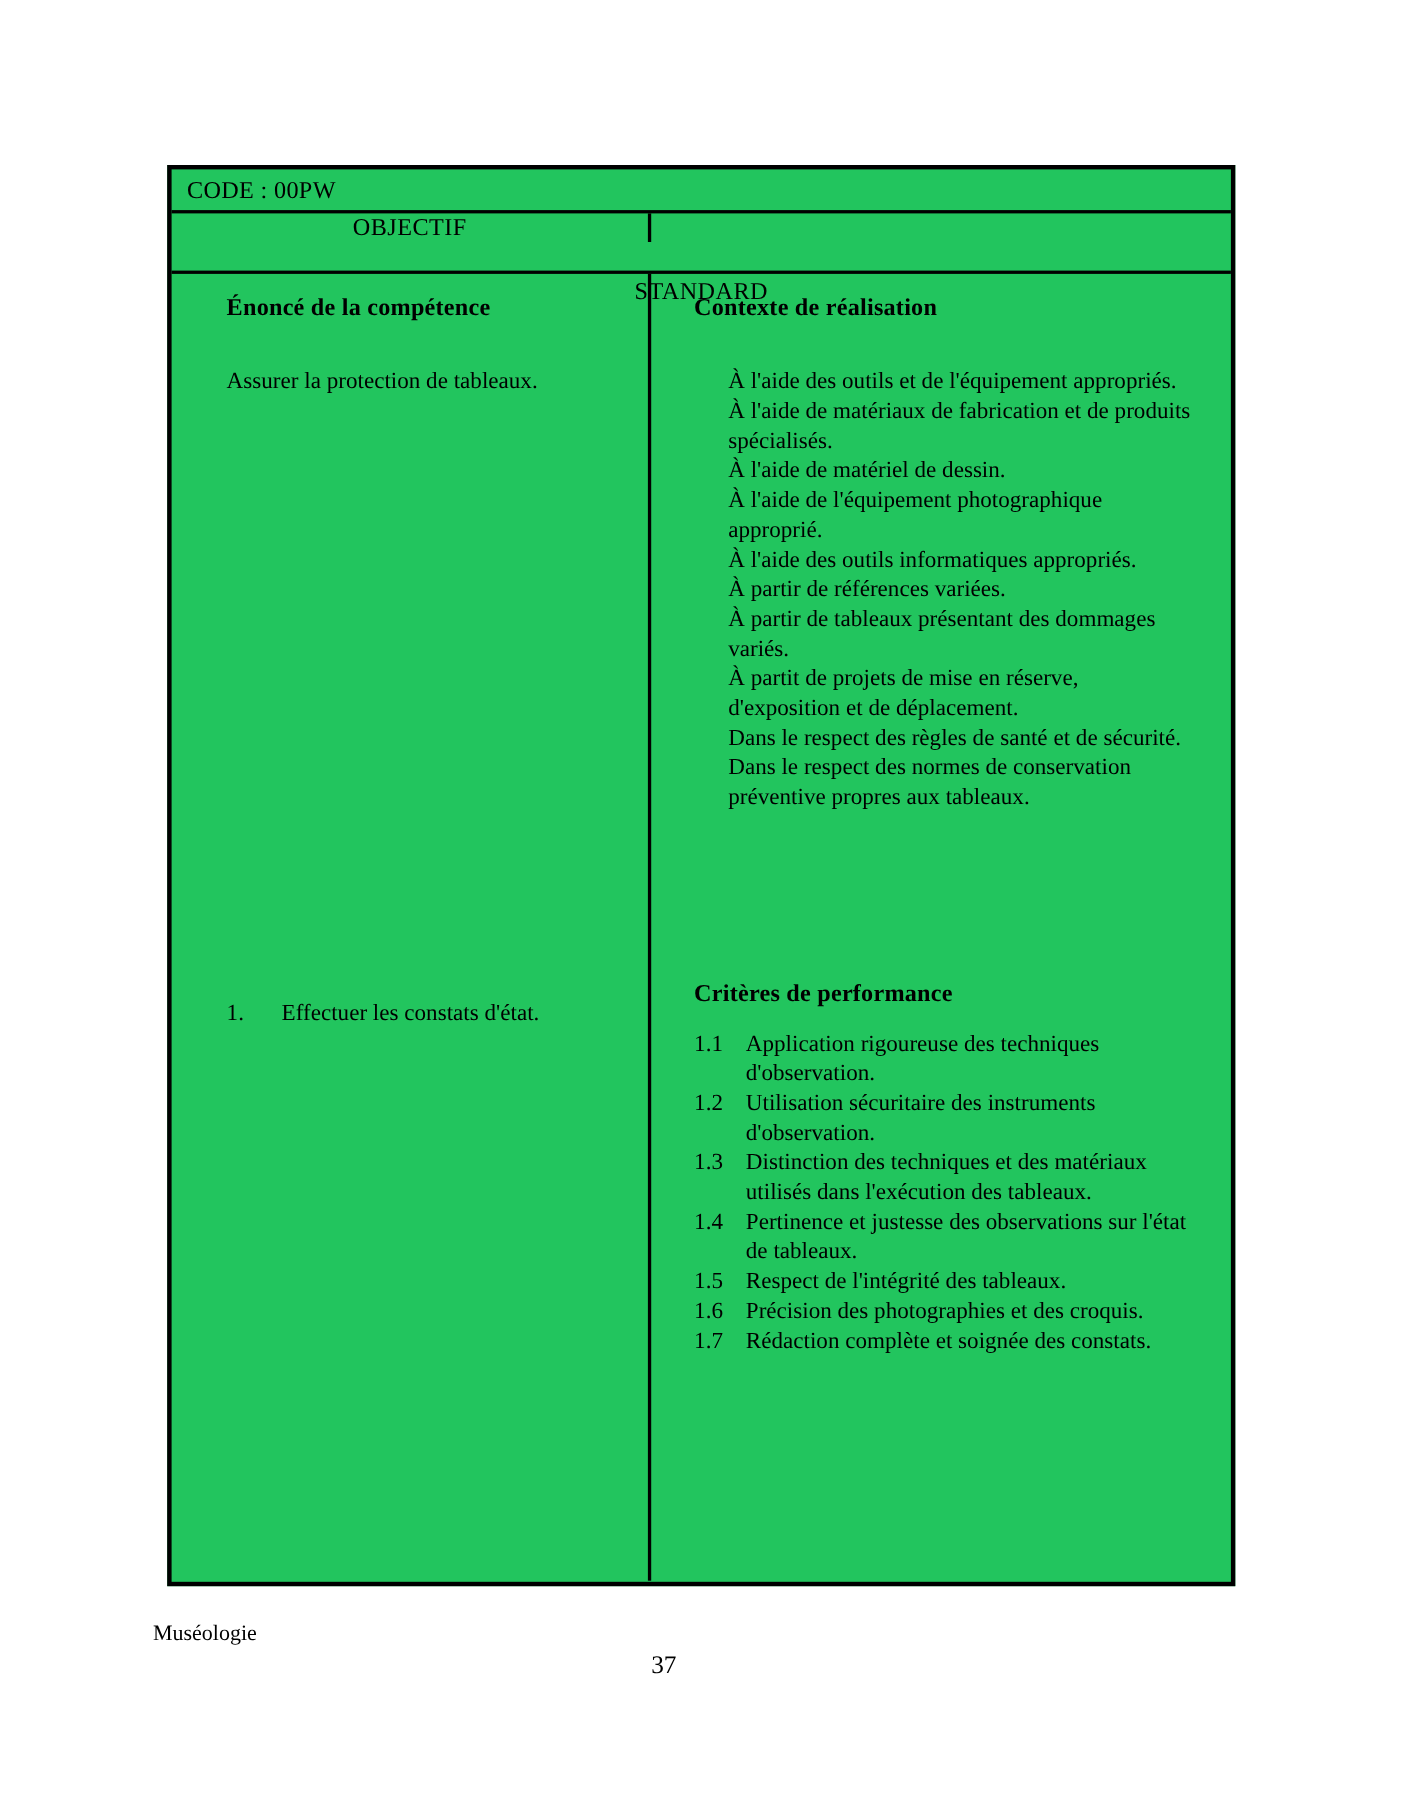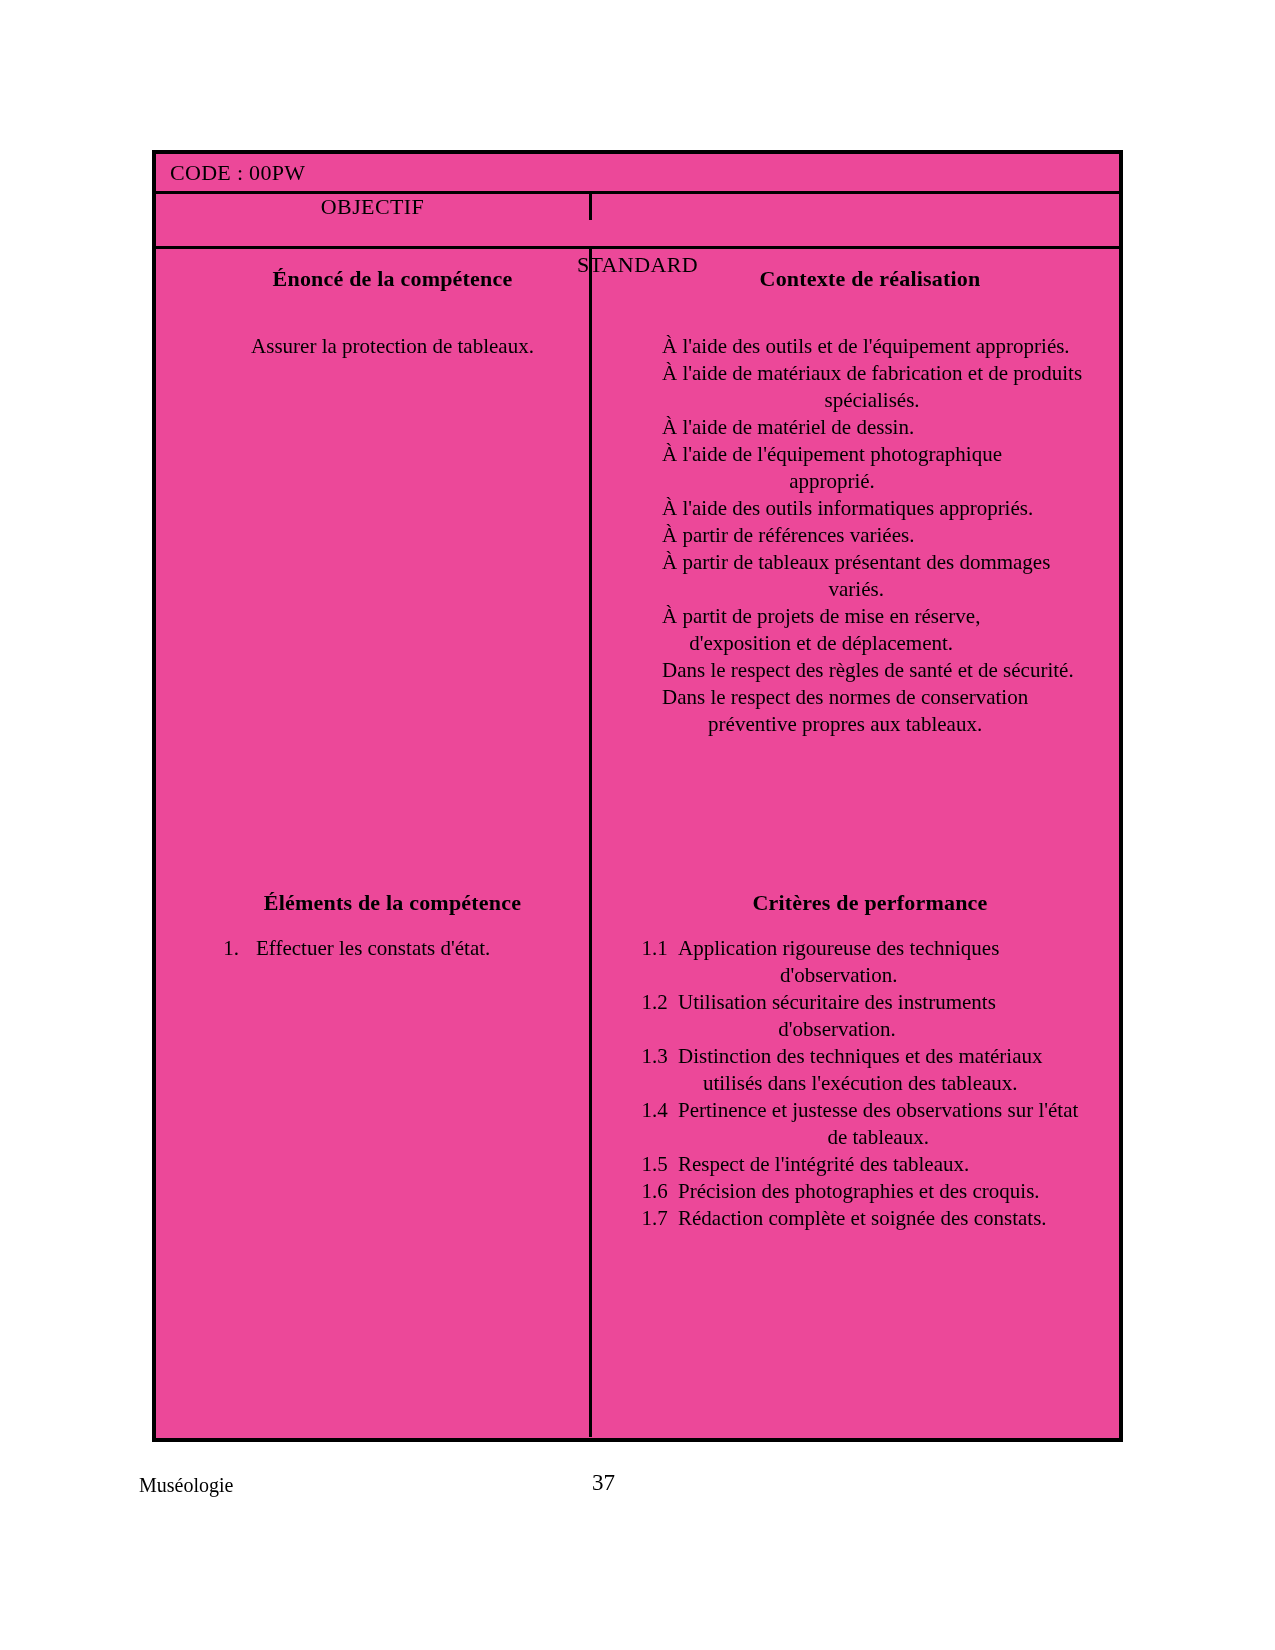--- a/index.html
+++ b/index.html
@@ -8,22 +8,21 @@
     font-family: "Liberation Serif", "DejaVu Serif", serif;
     color: #000000;
   }
   .page { position: relative; width: 1275px; height: 1650px; background: #ffffff; overflow: hidden; }
 
   .doc-table {
     position: absolute; left: 152px; top: 150px;
     width: 971px; height: 1292px;
     border: 4px solid #000000;
     box-sizing: border-box;
-    background: #ec4899;
-    text-align: center;
+    background: #22c55e;
   }
 
   .code-row {
     height: 37px;
     border-bottom: 3px solid #000000;
     display: flex; align-items: center;
     padding-left: 14px;
     font-size: 22px;
     letter-spacing: 0.3px;
   }
@@ -82,21 +81,21 @@
   .item-text {
     font-size: 21px; line-height: 27px;
     white-space: pre-line;
   }
 
   .footer-doc-title {
     position: absolute; left: 139px; top: 1474px;
     font-size: 20px;
   }
   .footer-page-number {
-    position: absolute; left: 592px; top: 1470px;
+    position: absolute; left: 592px; top: 1501px;
     font-size: 23px;
   }
 </style>
 </head>
 <body>
 
 <div class="page">
 
   <div class="doc-table">
 
@@ -111,21 +110,20 @@
 
     <div class="body-row">
 
       <div class="body-cell bc-left">
         <div class="cell-inner">
           <div class="section-top">
             <div class="cell-heading">Énoncé de la compétence</div>
             <p class="plain-text">Assurer la protection de tableaux.</p>
           </div>
           <div class="section-bottom">
-            <div class="cell-heading">Éléments de la compétence</div>
             <div class="num-list">
 
                 <div class="num-item">
                   <span class="num-marker wide">1.</span>
                   <span class="item-text">Effectuer les constats d'état.</span>
                 </div>
               </div>
           </div>
         </div>
       </div>

